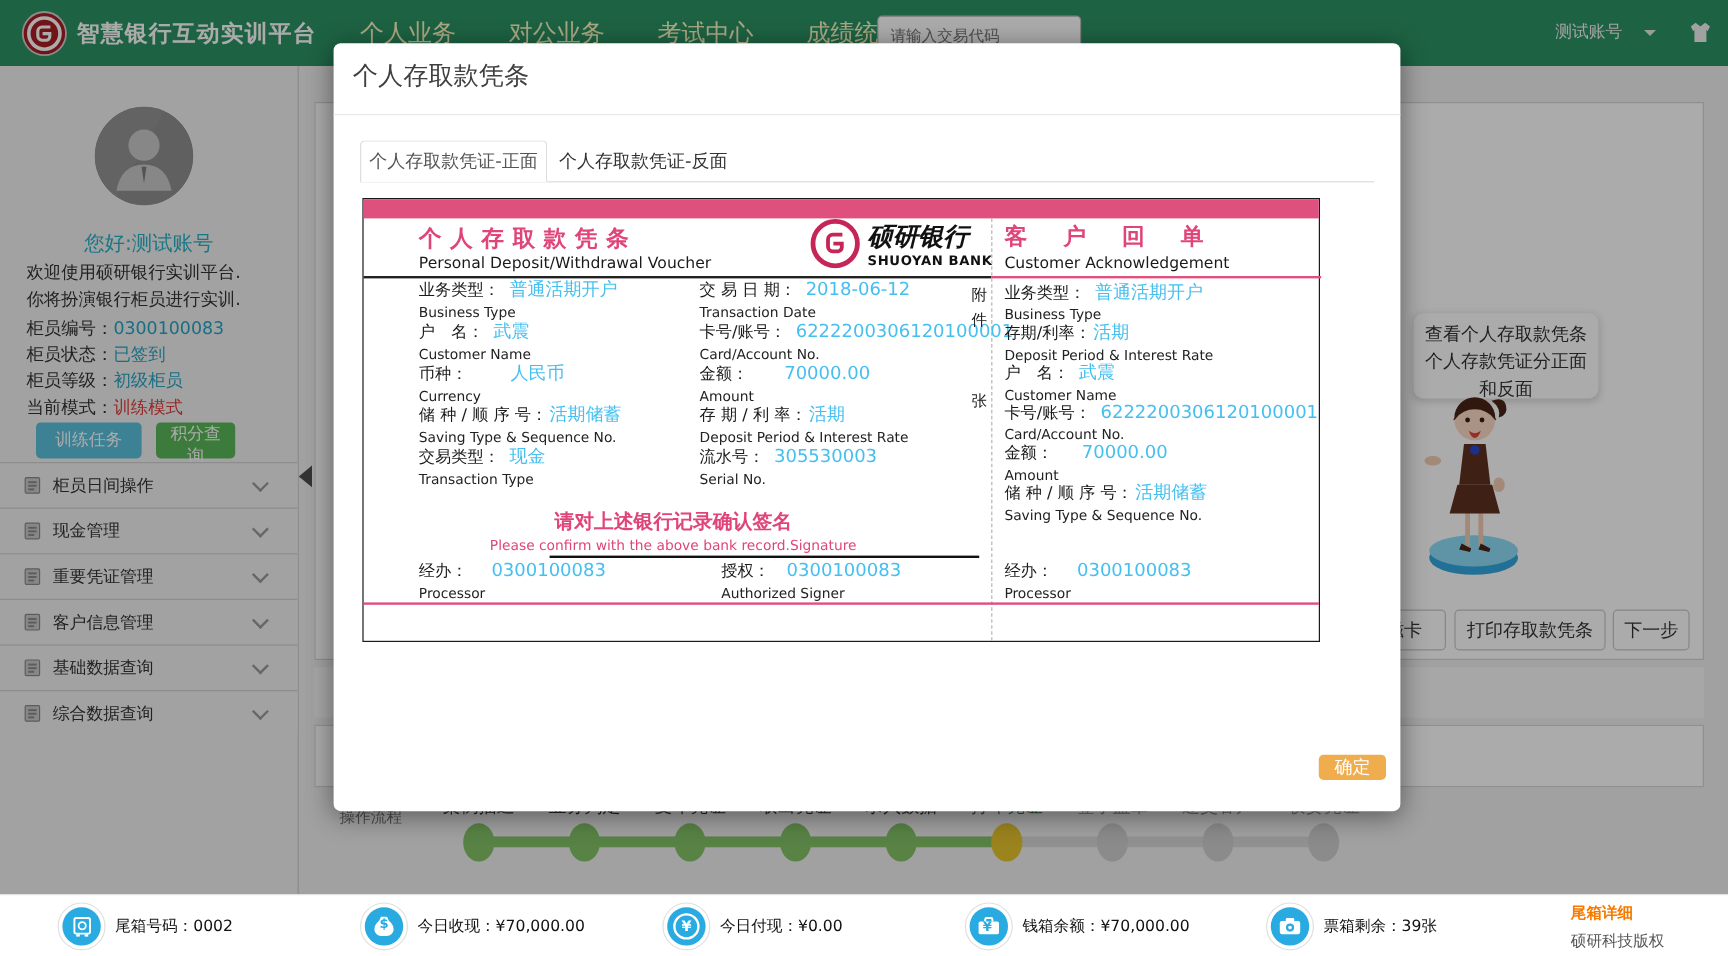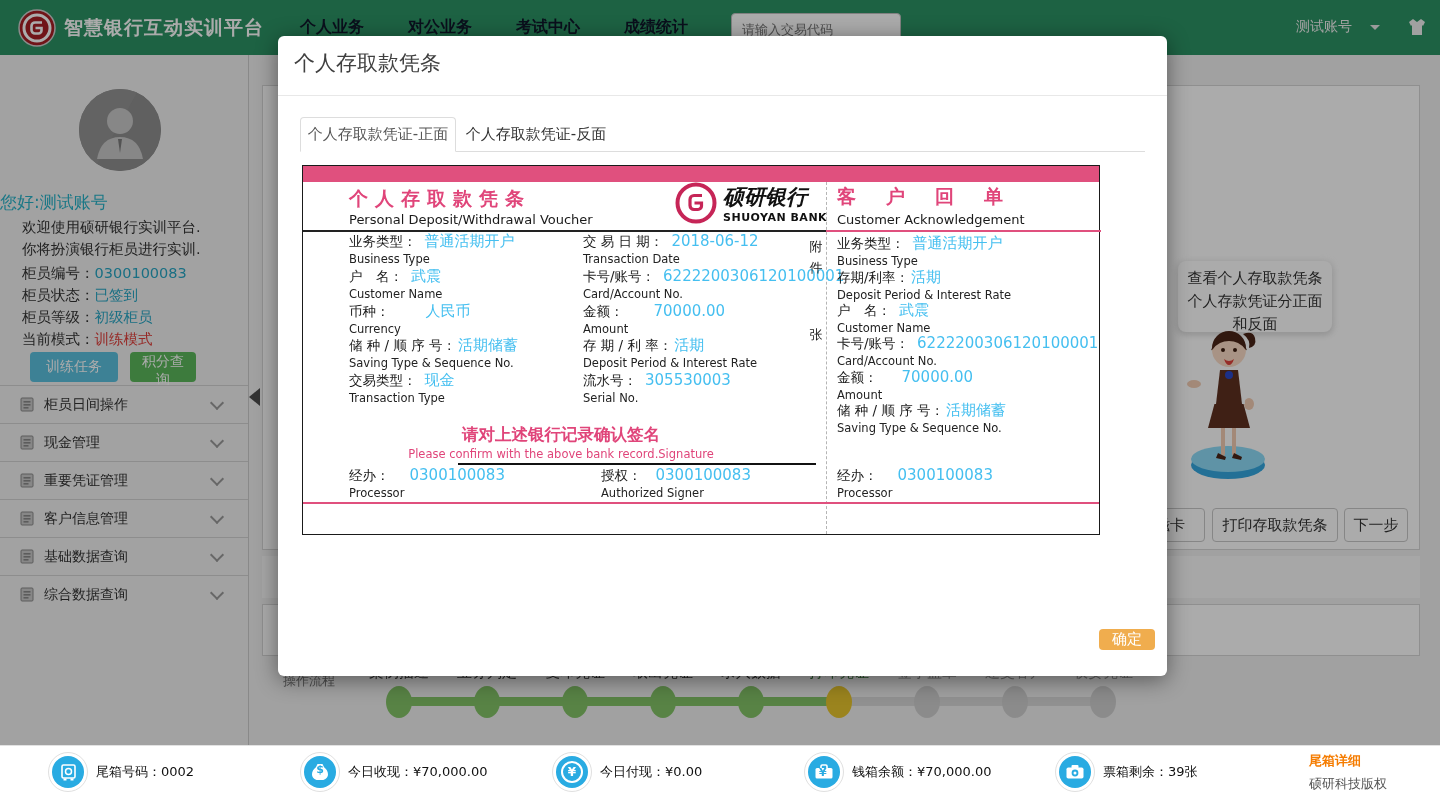--- a/index.html
+++ b/index.html
@@ -5,31 +5,31 @@
   html,body{margin:0;padding:0;background:#e9e9e9;}
   .page{position:relative;width:1440px;height:797px;overflow:hidden;background:#f0f0f0;
         font-family:"DejaVu Sans","Liberation Sans",sans-serif;-webkit-font-smoothing:antialiased;}
   .abs{position:absolute;}
 
   
   .nav{position:absolute;left:0;top:0;width:1440px;height:55px;background:#2c9364;display:flex;align-items:center;z-index:10;}
   .brand{display:flex;align-items:center;gap:8px;margin-left:18px;}
   .brand-title{color:#fff;font-size:19px;font-weight:bold;letter-spacing:1px;}
   .navmenu{display:flex;gap:44px;margin-left:36px;}
-  .navmenu span{color:#0f172a;font-size:16px;cursor:pointer;white-space:nowrap;font-weight:bold;}
+  .navmenu span{color:#fef9c3;font-size:20px;cursor:pointer;white-space:nowrap;}
   .nav-search{position:absolute;left:731px;top:13px;width:170px;height:32px;background:#fff;border:1px solid #bfbfbf;
               border-radius:4px;font-size:13px;color:#555;padding:0 10px;box-sizing:border-box;outline:none;}
   .nav-user{position:absolute;right:60px;top:18px;color:#f2f2f2;font-size:14px;display:flex;align-items:center;gap:18px;cursor:pointer;}
   .caret{width:0;height:0;border-left:5px solid transparent;border-right:5px solid transparent;border-top:5px solid #e8e8e8;}
   .nav-shirt{position:absolute;right:12px;top:16px;}
 
   
   .sidebar{position:absolute;left:0;top:55px;width:248px;height:690px;background:#f2f2f2;border-right:1px solid #cccccc;z-index:5;}
   .avatar{position:absolute;left:79px;top:34px;width:82px;height:82px;border-radius:50%;background:#8f8f8f;overflow:hidden;}
-  .greet{position:absolute;left:0;top:136px;width:248px;text-align:left;color:#27b2c8;font-size:17px;}
+  .greet{position:absolute;left:0;top:136px;width:248px;text-align:center;color:#27b2c8;font-size:17px;}
   .welcome{position:absolute;left:22px;font-size:14.5px;color:#333;}
   .inf{position:absolute;left:22px;font-size:14.5px;color:#333;white-space:nowrap;}
   .inf .tv{color:#27a6c4;}
   .inf .rv{color:#e03e3a;}
   .sbtn{position:absolute;height:30px;border:none;border-radius:4px;color:#fff;font-size:14px;cursor:pointer;
         font-family:inherit;}
   .sbtn.b1{left:30px;top:297px;width:88px;background:#5bc0de;}
   .sbtn.b2{left:130px;top:297px;width:66px;background:#5cb85c;}
   .smenu{position:absolute;left:0;top:330px;width:248px;}
   .smi{height:37px;border-top:1px solid #d2d2d2;display:flex;align-items:center;cursor:pointer;background:#f2f2f2;}

